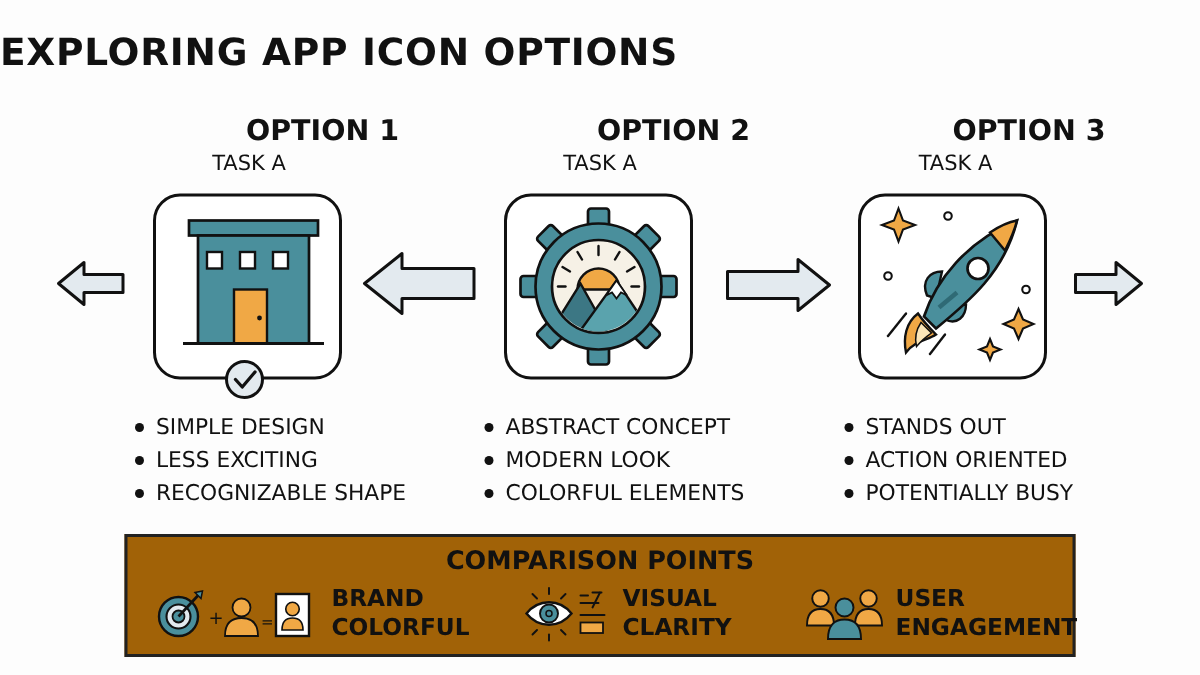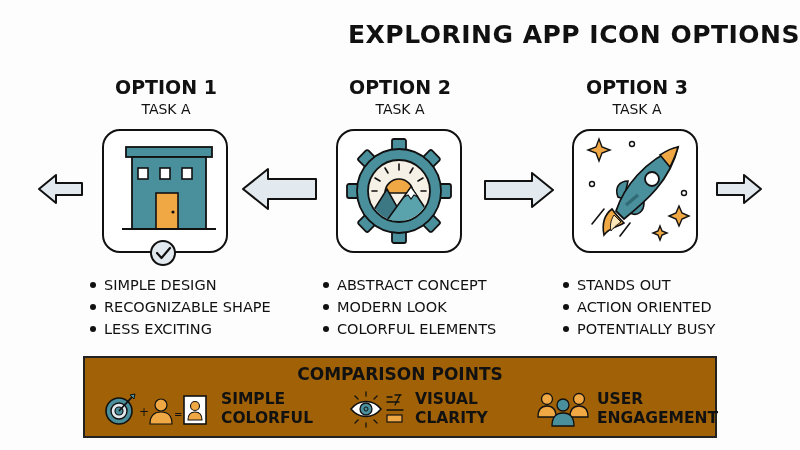--- a/index.html
+++ b/index.html
@@ -1,21 +1,21 @@
 <!DOCTYPE html>
 <html><head>
 <meta charset="utf-8">
 <style>
   html,body{margin:0;padding:0;}
   body{width:800px;height:450px;background:#fdfdfd;position:relative;overflow:hidden;
        font-family:"DejaVu Sans",sans-serif;color:#111;}
-  .title{position:absolute;left:0;width:800px;top:20px;text-align:right;font-size:25px;
+  .title{position:absolute;left:0;width:800px;top:20px;text-align:left;font-size:25px;
          font-weight:bold;letter-spacing:0.5px;}
   .opt-head{position:absolute;width:200px;text-align:center;}
-  .opt-name{font-size:19px;font-weight:bold;line-height:22px;}
+  .opt-name{font-size:19px;font-weight:bold;line-height:22px;text-align:right;}
   .opt-task{font-size:14px;line-height:18px;margin-top:2px;}
   .card{position:absolute;width:122px;height:120px;border:2.2px solid #111;border-radius:18px;background:#fff;}
   .card svg{position:absolute;left:0;top:0;}
   .arrow{position:absolute;}
   .bullets{position:absolute;margin:0;padding:0;list-style:none;font-size:14.5px;line-height:22px;font-weight:normal;}
   .bullets li{position:relative;padding-left:16px;white-space:nowrap;}
   .bullets li::before{content:"";position:absolute;left:2px;top:8px;width:6px;height:6px;border-radius:50%;background:#111;}
   .panel{position:absolute;left:83px;top:356px;width:630px;height:78px;background:#a16207;border:2.2px solid #222;}
   .panel-title{position:absolute;left:0;width:630px;top:6px;text-align:center;font-size:17px;font-weight:bold;}
   .point{position:absolute;top:30px;height:42px;display:flex;align-items:center;}
@@ -129,22 +129,22 @@
     <path d="M56 82 C64 86 70 80 70 72 L54 74 Z" fill="#4a8f9c" stroke="#111" stroke-width="1.6"></path>
     <path d="M42 80 C50 56 70 30 104 16 C96 50 72 70 50 88 Z" fill="#4a8f9c" stroke="#111" stroke-width="1.8"></path>
     <path d="M86 24 C92 20 98 17 104 16 C102 24 99 30 96 36 Z" fill="#f0a845" stroke="#111" stroke-width="1.6"></path>
     <circle cx="78" cy="48" r="7" fill="#fff" stroke="#111" stroke-width="1.8"></circle>
     <path d="M52 74 L64 64" stroke="#2f6a75" stroke-width="3"></path>
   </svg>
 </div>
 
 <ul class="bullets" style="left:88px;top:274px;">
   <li>SIMPLE DESIGN</li>
+  <li>LESS EXCITING</li>
   <li>RECOGNIZABLE SHAPE</li>
-  <li>LESS EXCITING</li>
 </ul>
 <ul class="bullets" style="left:321px;top:274px;">
   <li>ABSTRACT CONCEPT</li>
   <li>MODERN LOOK</li>
   <li>COLORFUL ELEMENTS</li>
 </ul>
 <ul class="bullets" style="left:561px;top:274px;">
   <li>STANDS OUT</li>
   <li>ACTION ORIENTED</li>
   <li>POTENTIALLY BUSY</li>
@@ -162,21 +162,21 @@
       <path d="M27 4 L32 3 L31 8 Z" fill="#4a8f9c" stroke="#111" stroke-width="1"></path>
       <text x="36" y="25" font-family="DejaVu Sans, sans-serif" font-size="12" fill="#111">+</text>
       <circle cx="58" cy="14" r="6" fill="#f0a845" stroke="#111" stroke-width="1.2"></circle>
       <path d="M47 33 C47 24 52 21 58 21 C64 21 69 24 69 33 Z" fill="#f0a845" stroke="#111" stroke-width="1.2"></path>
       <text x="71" y="27" font-family="DejaVu Sans, sans-serif" font-size="10" fill="#111">=</text>
       <rect x="81" y="5" width="22" height="28" fill="#fff" stroke="#111" stroke-width="1.6"></rect>
       <circle cx="92" cy="15" r="4.5" fill="#f0a845" stroke="#111" stroke-width="1.1"></circle>
       <path d="M85 29 C85 23 88 21 92 21 C96 21 99 23 99 29 Z" fill="#f0a845" stroke="#111" stroke-width="1.1"></path>
     </svg>
     <div class="point-label">
-      <span>SIMPLE</span>
+      <span>BRAND</span>
       <span>COLORFUL</span>
     </div>
   </div>
 
   <div class="point" style="left:264px;">
     <svg width="58" height="38">
       <g stroke="#111" stroke-width="1.3" stroke-linecap="round">
         <line x1="17" y1="2" x2="17" y2="6"></line>
         <line x1="6" y1="6" x2="9" y2="9"></line>
         <line x1="28" y1="6" x2="25" y2="9"></line>

